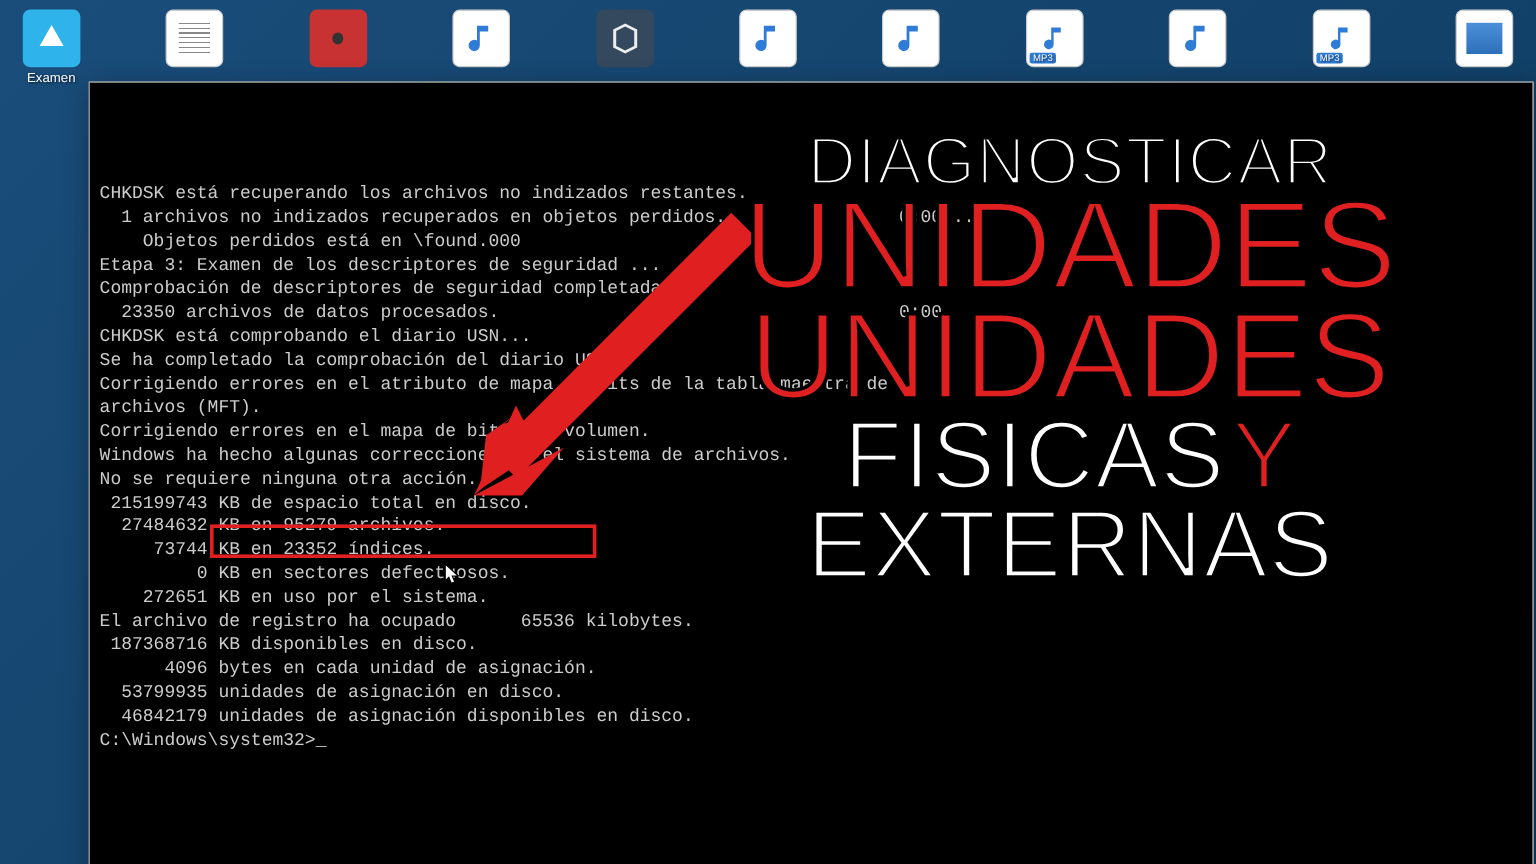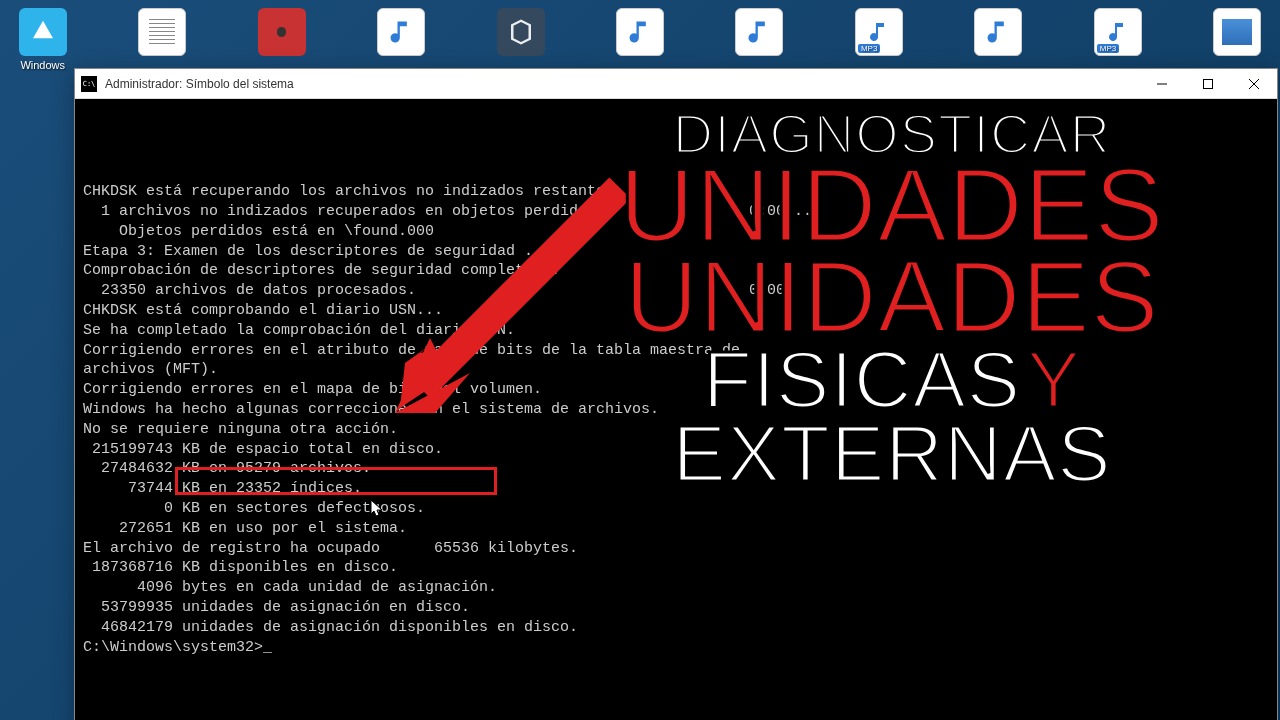--- a/index.html
+++ b/index.html
@@ -142,21 +142,21 @@
 </head>
 <body>
 
 <div class="desktop-icons">
   <div class="dicon">
     <div class="ic ic-app">
       <svg viewBox="0 0 24 24" width="30" height="30">
           <path fill="#fff" d="M12 3l8 14H4z"></path>
         </svg>
     </div>
-    <span>Windows</span>
+    <span>Examen</span>
   </div>
   <div class="dicon">
       <div class="ic ic-doc"></div>
     </div>
   <div class="dicon">
       <div class="ic ic-media"></div>
     </div>
   <div class="dicon">
       <div class="ic ic-audio">
         <svg viewBox="0 0 24 24">
@@ -208,41 +208,20 @@
         </svg>
         <span class="mp3-badge">MP3</span>
       </div>
     </div>
   <div class="dicon">
       <div class="ic ic-video"></div>
     </div>
 </div>
 
 <div class="cmd-window">
-  <div class="titlebar">
-    <div class="sys-icon"></div>
-    <div class="title">Administrador: Símbolo del sistema</div>
-    <div class="win-controls">
-      <div class="win-btn">
-          <svg viewBox="0 0 10 10">
-            <path stroke="#000" d="M0 5h10"></path>
-          </svg>
-        </div>
-      <div class="win-btn">
-          <svg viewBox="0 0 10 10">
-            <rect x="0.5" y="0.5" width="9" height="9" fill="none" stroke="#000"></rect>
-          </svg>
-        </div>
-      <div class="win-btn close">
-          <svg viewBox="0 0 10 10">
-            <path stroke="#000" d="M0 0l10 10M10 0L0 10"></path>
-          </svg>
-        </div>
-    </div>
-  </div>
   <div class="terminal" id="term">
     <div class="highlight-box"></div>
     <svg class="cursor-img" width="16" height="20" viewBox="0 0 16 20">
         <path fill="#fff" stroke="#000" d="M1 1l0 14 3-3 2 5 3-1-2-5 5 0z"></path>
       </svg>
   <div class="line">CHKDSK está recuperando los archivos no indizados restantes.</div><div class="line">  1 archivos no indizados recuperados en objetos perdidos.                0:00 ...</div><div class="line">    Objetos perdidos está en \found.000</div><div class="line"></div><div class="line"></div><div class="line">Etapa 3: Examen de los descriptores de seguridad ...</div><div class="line">Comprobación de descriptores de seguridad completada.</div><div class="line">  23350 archivos de datos procesados.                                     0:00</div><div class="line">CHKDSK está comprobando el diario USN...</div><div class="line">Se ha completado la comprobación del diario USN.</div><div class="line">Corrigiendo errores en el atributo de mapa de bits de la tabla maestra de</div><div class="line">archivos (MFT).</div><div class="line">Corrigiendo errores en el mapa de bits del volumen.</div><div class="line"></div><div class="line">Windows ha hecho algunas correcciones en el sistema de archivos.</div><div class="line">No se requiere ninguna otra acción.</div><div class="line"></div><div class="line"> 215199743 KB de espacio total en disco.</div><div class="line">  27484632 KB en 95279 archivos.</div><div class="line">     73744 KB en 23352 índices.</div><div class="line">         0 KB en sectores defectuosos.</div><div class="line">    272651 KB en uso por el sistema.</div><div class="line">El archivo de registro ha ocupado      65536 kilobytes.</div><div class="line"> 187368716 KB disponibles en disco.</div><div class="line"></div><div class="line">      4096 bytes en cada unidad de asignación.</div><div class="line">  53799935 unidades de asignación en disco.</div><div class="line">  46842179 unidades de asignación disponibles en disco.</div><div class="line"></div><div class="line">C:\Windows\system32&gt;_</div></div>
 </div>
 
 <svg class="arrow" width="260" height="260" viewBox="0 0 260 260">
   <defs>

